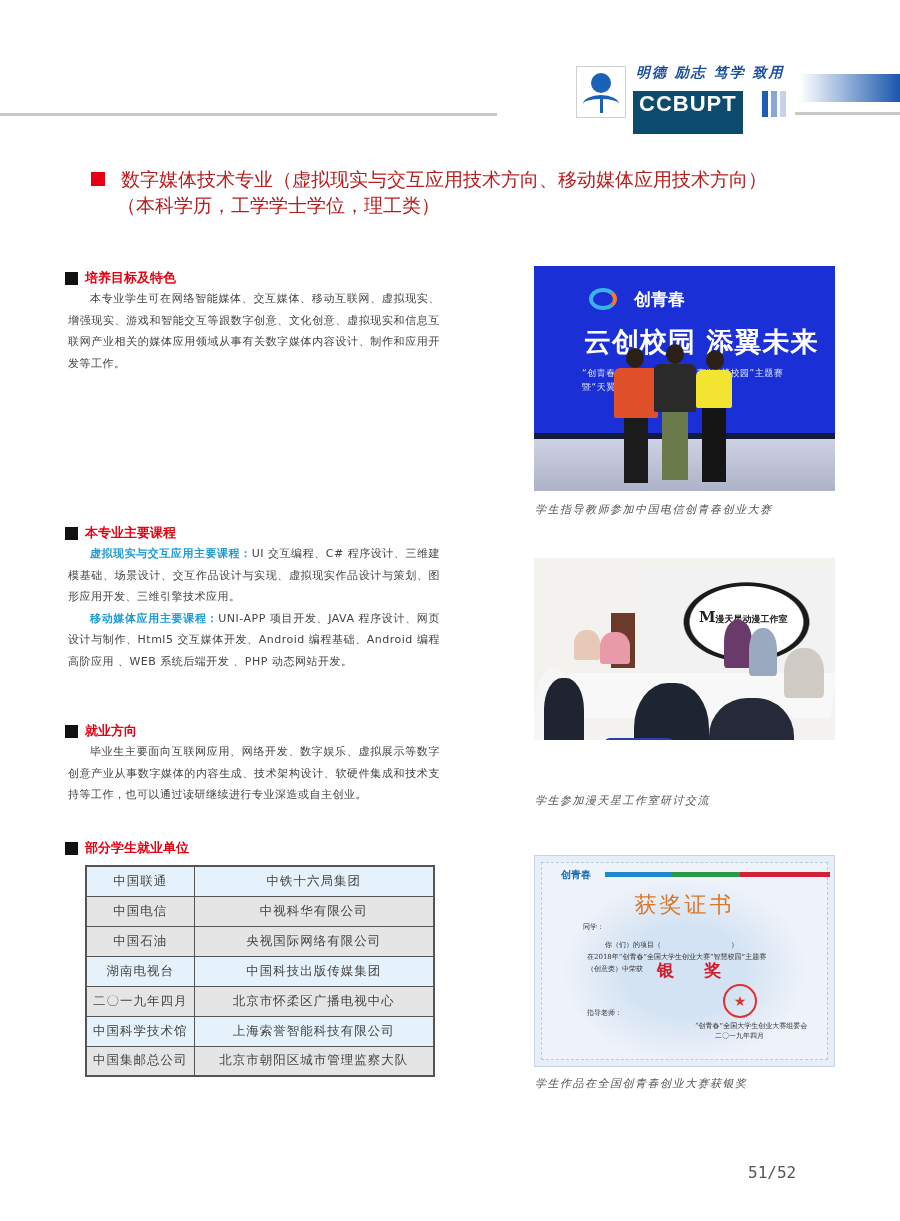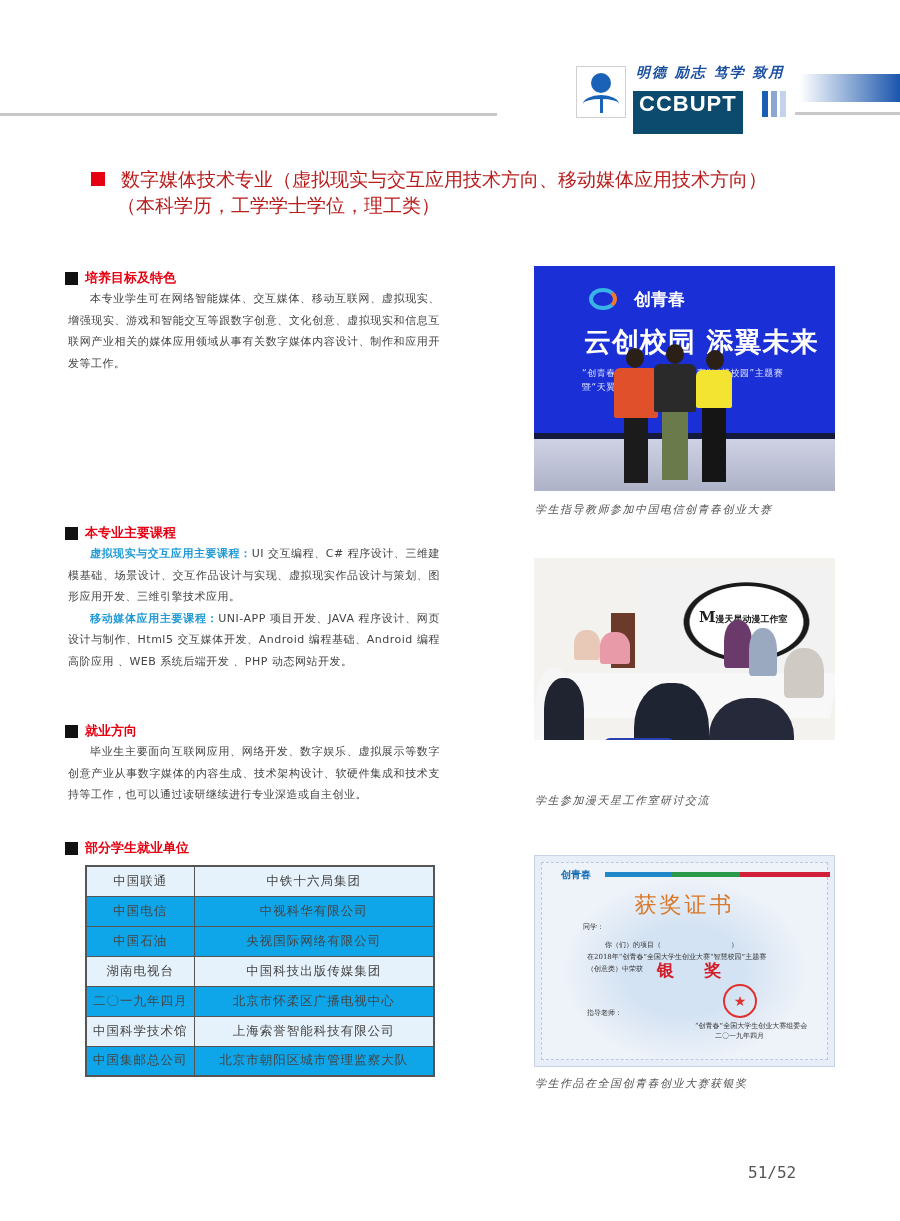--- a/index.html
+++ b/index.html
@@ -29,21 +29,21 @@
   .sec-square { width: 13px; height: 13px; background: #111; margin-right: 7px; }
   .sec-title { font-size: 13px; color: #e60012; font-weight: bold; }
   .para { margin-left: 3px; font-size: 11px; line-height: 21.5px; color: #444; text-align: justify; text-indent: 2em; letter-spacing: 0.5px; }
   .blue { color: #1f9ad6; font-weight: bold; }
 
   
   .emp-table { position: absolute; left: 85px; top: 865px; width: 350px; border-collapse: collapse; border: 2px solid #555; }
   .emp-table td { height: 30px; border: 1px solid #555; font-size: 12.5px; color: #444; text-align: center; letter-spacing: 1px; }
   .emp-table td.c1 { width: 108px; }
   .emp-table tr.r-blue td { background: #e6f2fb; }
-  .emp-table tr.r-green td { background: #0ea5e9; }
+  .emp-table tr.r-green td { background: #e5e5e5; }
 
   
   .photo { position: absolute; left: 534px; width: 301px; overflow: hidden; }
   .caption { position: absolute; left: 535px; font-family: "DejaVu Serif", serif; font-size: 11px; color: #555; letter-spacing: 1.5px; font-style: italic; }
 
   .p1 { top: 266px; height: 225px; background: #1b2fd6; }
   .p1 .stage-floor { position: absolute; left: 0; bottom: 0; width: 100%; height: 52px; background: linear-gradient(#cfd2e4, #aeb2c8); }
   .p1 .stage-edge { position: absolute; left: 0; bottom: 52px; width: 100%; height: 6px; background: #141a3c; }
   .p1 .logo-ring { position: absolute; left: 55px; top: 22px; width: 28px; height: 22px; border: 4px solid #39b4e6; border-radius: 50%; border-right-color: #f07a2a; }
   .p1 .brand { position: absolute; left: 100px; top: 22px; font-size: 17px; color: #fff; font-weight: bold; }

